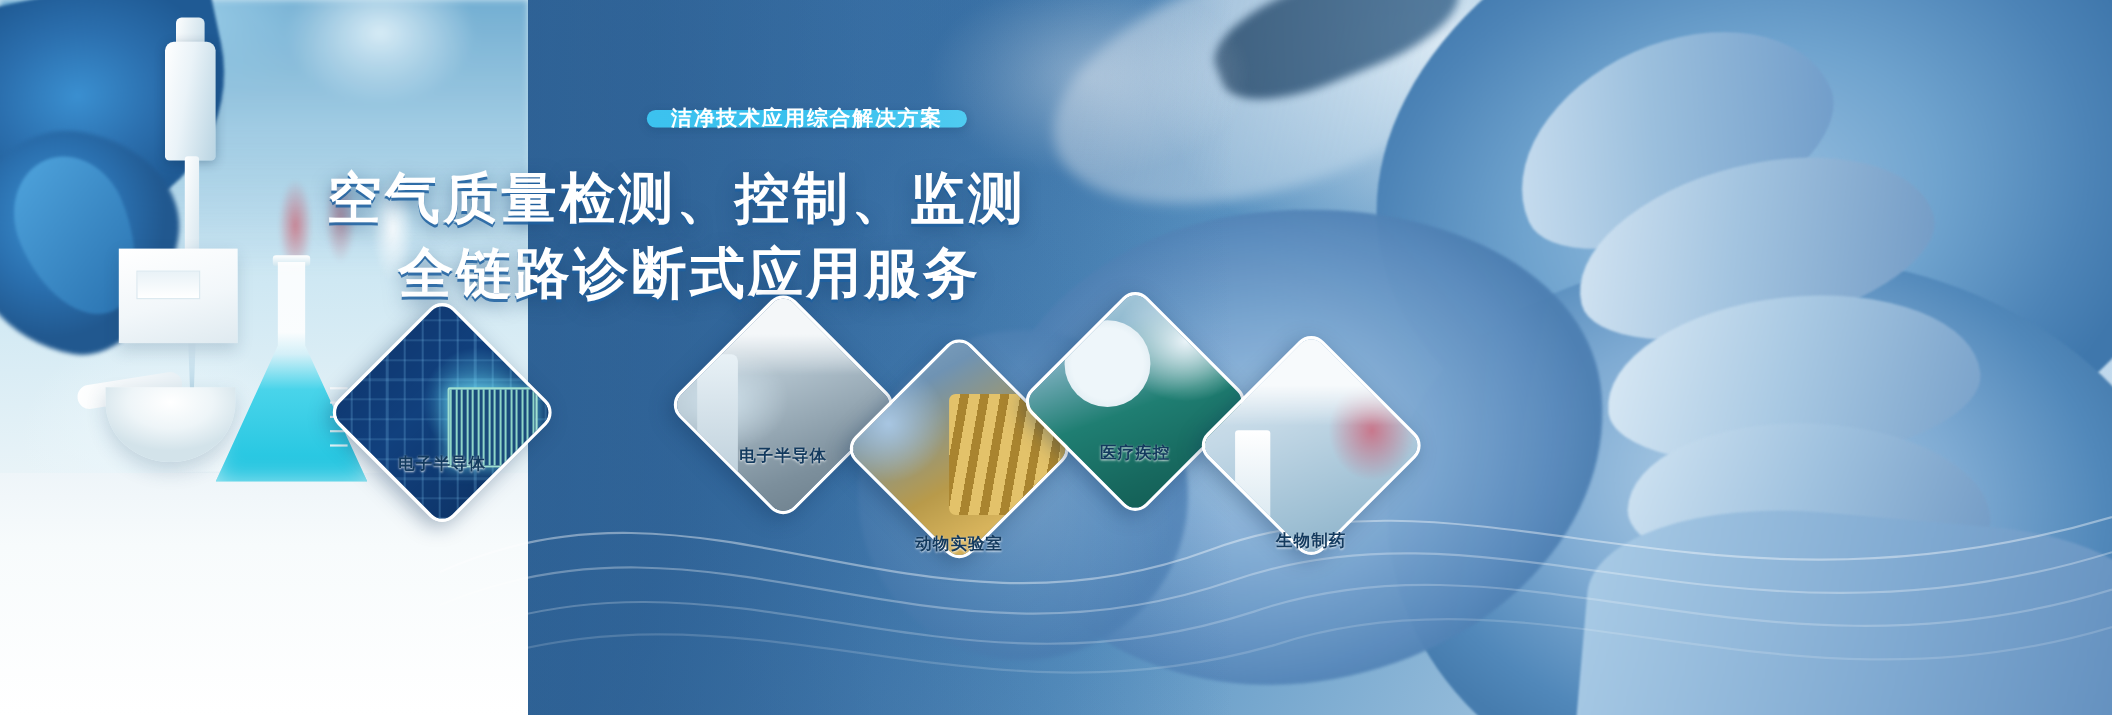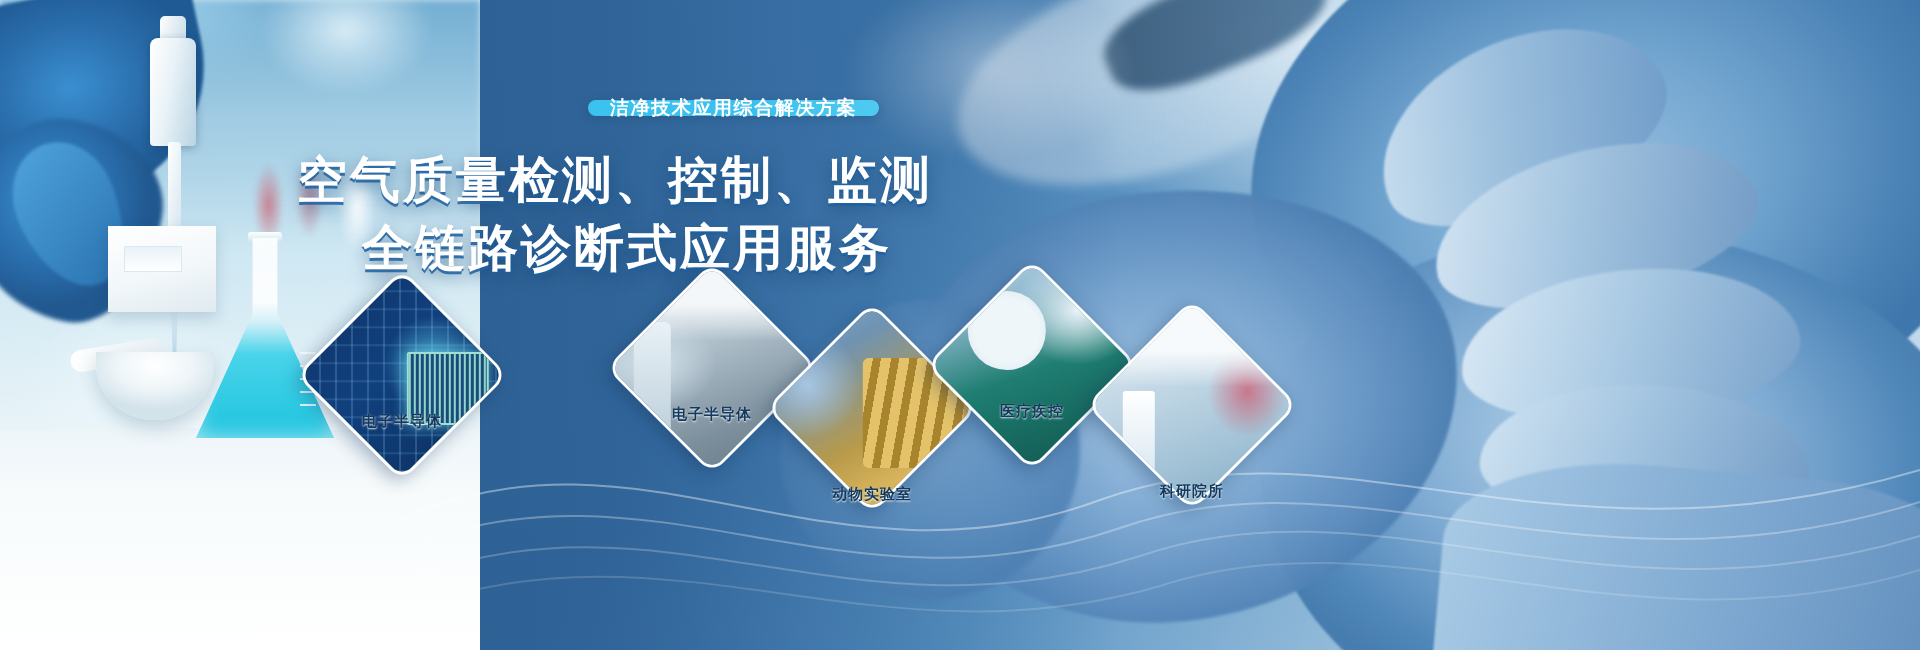--- a/index.html
+++ b/index.html
@@ -394,17 +394,17 @@
       <div class="dia">
         <div class="img img-medical"></div>
       </div>
       <div class="lbl">医疗疾控</div>
     </div>
 
     <div class="card dn" style="left:1097px; top:330px;">
       <div class="dia">
         <div class="img img-research"></div>
       </div>
-      <div class="lbl">科研院所</div>
+      <div class="lbl">生物制药</div>
     </div>
 
   </div>
 </div>
 
 </body></html>

